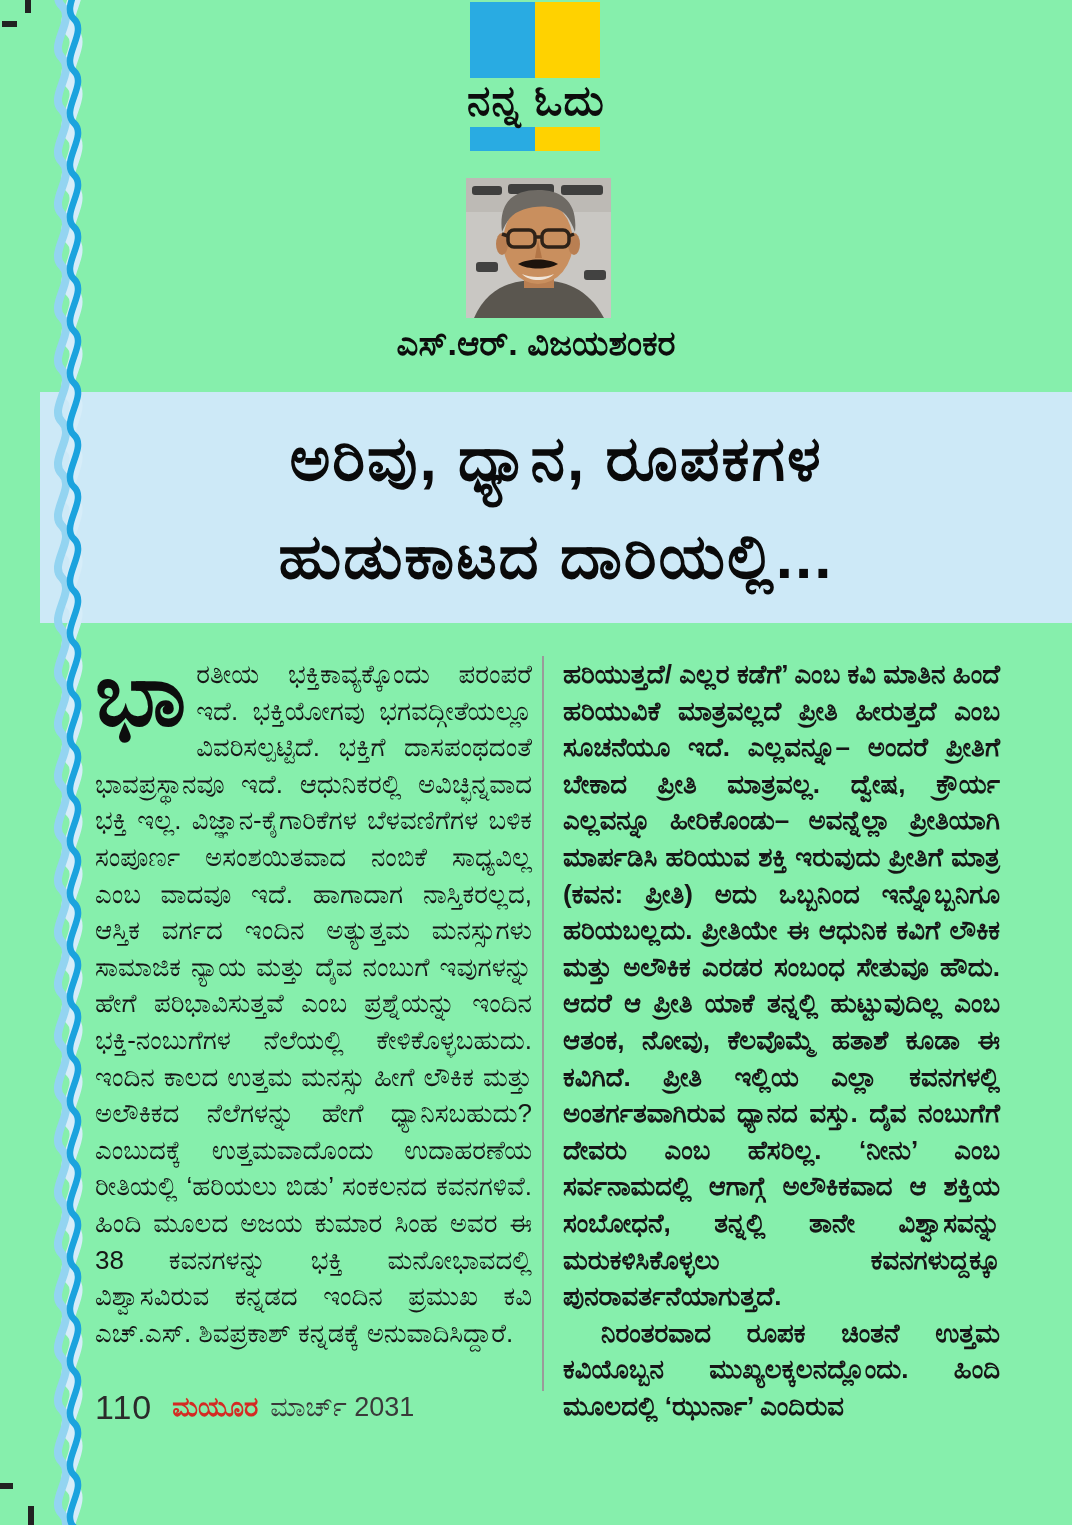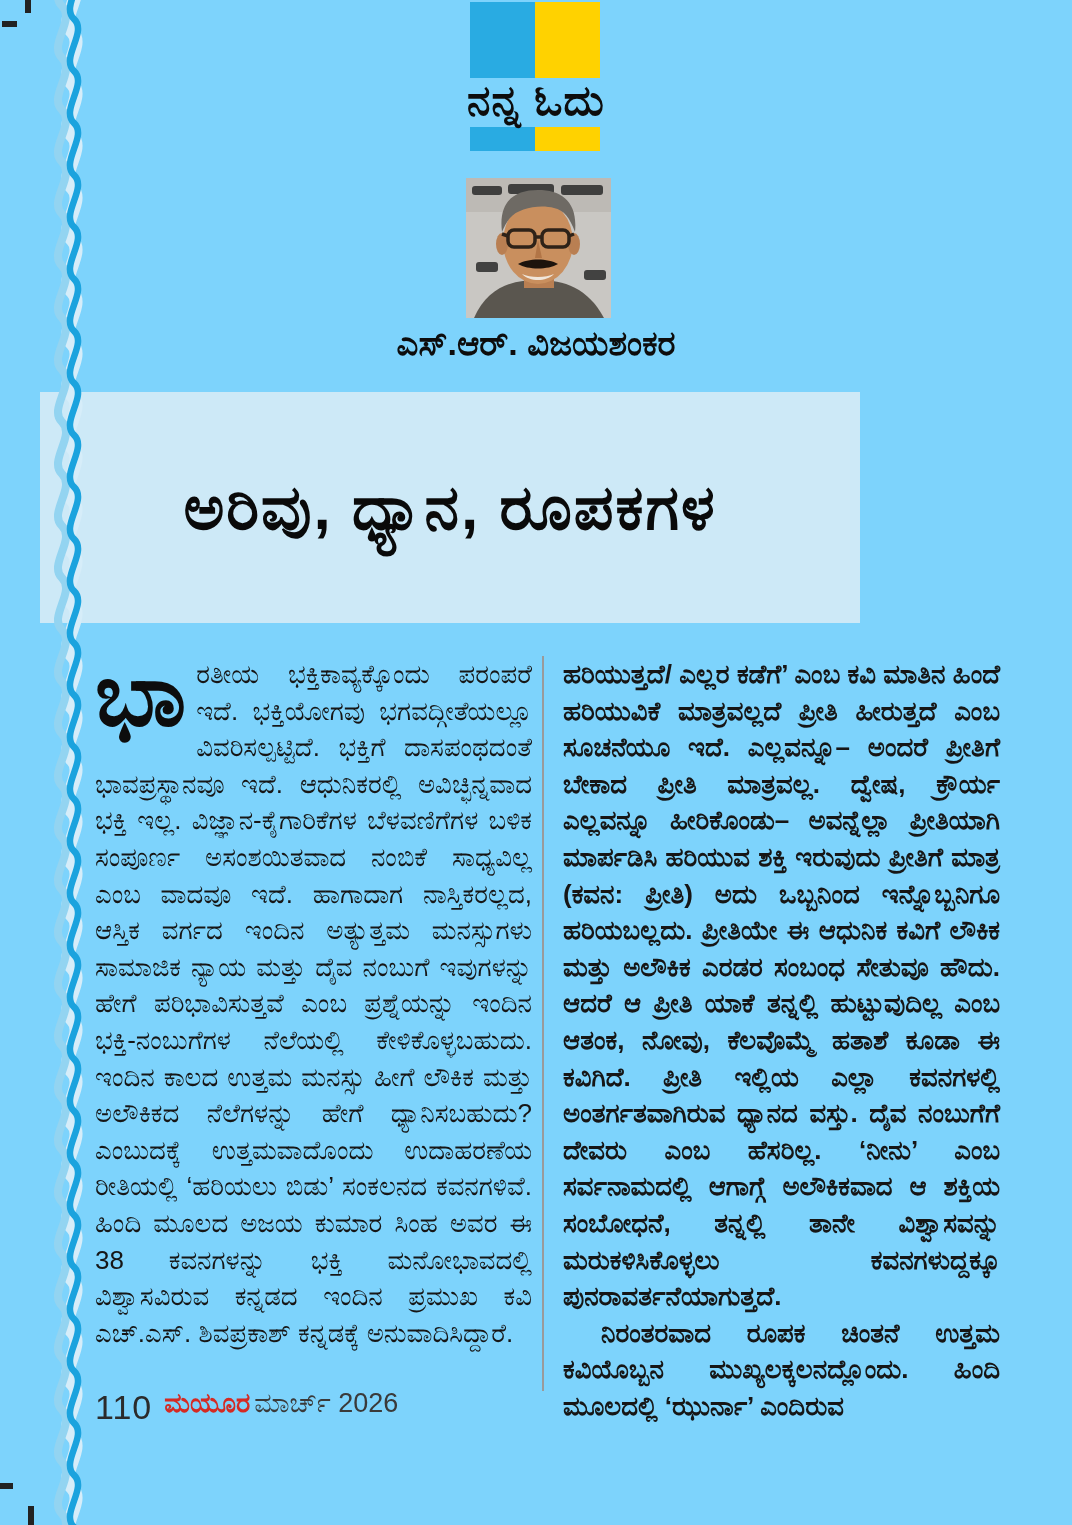--- a/index.html
+++ b/index.html
@@ -1,18 +1,18 @@
 <!DOCTYPE html>
 <html><head>
 <meta charset="utf-8">
 <style>
   html,body { margin:0; padding:0; background:#ffffff; }
   .page {
     position:relative; width:1072px; height:1525px;
-    background:#7dd3fc; overflow:hidden;
+    background:#86efac; overflow:hidden;
     font-family:"Liberation Sans", sans-serif;
     color:#111;
   }
 
   
   .wave-svg { position:absolute; left:36px; top:0; width:80px; height:1525px; z-index:6; }
 
   
   .regmark { position:absolute; background:#222; z-index:7; }
   .rm1 { left:25px; top:0;     width:6px;  height:13px; }
@@ -36,21 +36,21 @@
   .photo { position:absolute; left:466px; top:178px; width:145px; height:140px; z-index:2; }
   .photo svg { display:block; width:100%; height:100%; }
 
   .author-name {
     position:absolute; left:0; top:324px; width:1072px;
     text-align:center; font-size:34px; font-weight:700; color:#0d0d0d;
   }
 
   
   .banner {
-    position:absolute; left:40px; top:392px; width:820px; height:231px;
+    position:absolute; left:40px; top:392px; width:1032px; height:231px;
     z-index:1; display:flex; flex-direction:column; justify-content:center;
   }
   .title-line {
     text-align:center; font-size:62px; font-weight:800; color:#0a0a0a;
     line-height:98px; letter-spacing:2px; white-space:nowrap;
   }
 
   
   .body-wrap {
     position:absolute; left:95px; top:656px; width:905px; height:735px;
@@ -62,21 +62,21 @@
   .colrule { width:2px; background:#9a9a9a; margin-left:10px; margin-right:19px; }
   .col2 { flex:1;font-weight:bold; }
 
   .dropcap {
     float:left; font-size:88px; line-height:70px; font-weight:700;
     padding:4px 10px 0 0; color:#0d0d0d;
   }
 
   
   .footer {
-    position:absolute; left:95px; top:1388px; display:flex; align-items:flex-start; gap:4px;
+    position:absolute; left:95px; top:1388px; display:flex; align-items:center; gap:12px;
     z-index:2;
   }
   .pnum  { font-size:34px; color:#2b2b2b; letter-spacing:1px; }
   .mag   { font-size:27px; font-weight:800;margin-left:8px; }
   .issue { font-size:27px; color:#3a3a3a; }
 </style>
 </head>
 <body>
 
 <div class="page">
@@ -141,32 +141,33 @@
       <path d="M52 86 C62 80 82 80 92 86 C82 92 62 92 52 86 Z" fill="#1c130c"></path>
 
       <path d="M56 96 C64 104 80 104 88 96 C80 100 64 100 56 96 Z" fill="#f0e6da"></path>
     </svg>
   </div>
 
   <div class="author-name">ಎಸ್.ಆರ್. ವಿಜಯಶಂಕರ</div>
 
   <div class="banner" style="background-color: rgb(205, 233, 247);">
     <div class="title-line">ಅರಿವು, ಧ್ಯಾನ, ರೂಪಕಗಳ</div>
+    <div class="title-line">ಹುಡುಕಾಟದ ದಾರಿಯಲ್ಲಿ...</div>
   </div>
 
   <div class="body-wrap">
     <div class="col col1">
       <p class="para"><span class="dropcap">ಭಾ</span><span>ರತೀಯ ಭಕ್ತಿಕಾವ್ಯಕ್ಕೊಂದು ಪರಂಪರೆ ಇದೆ. ಭಕ್ತಿಯೋಗವು ಭಗವದ್ಗೀತೆಯಲ್ಲೂ ವಿವರಿಸಲ್ಪಟ್ಟಿದೆ. ಭಕ್ತಿಗೆ ದಾಸಪಂಥದಂತೆ ಭಾವಪ್ರಸ್ಥಾನವೂ ಇದೆ. ಆಧುನಿಕರಲ್ಲಿ ಅವಿಚ್ಛಿನ್ನವಾದ ಭಕ್ತಿ ಇಲ್ಲ. ವಿಜ್ಞಾನ-ಕೈಗಾರಿಕೆಗಳ ಬೆಳವಣಿಗೆಗಳ ಬಳಿಕ ಸಂಪೂರ್ಣ ಅಸಂಶಯಿತವಾದ ನಂಬಿಕೆ ಸಾಧ್ಯವಿಲ್ಲ ಎಂಬ ವಾದವೂ ಇದೆ. ಹಾಗಾದಾಗ ನಾಸ್ತಿಕರಲ್ಲದ, ಆಸ್ತಿಕ ವರ್ಗದ ಇಂದಿನ ಅತ್ಯುತ್ತಮ ಮನಸ್ಸುಗಳು ಸಾಮಾಜಿಕ ನ್ಯಾಯ ಮತ್ತು ದೈವ ನಂಬುಗೆ ಇವುಗಳನ್ನು ಹೇಗೆ ಪರಿಭಾವಿಸುತ್ತವೆ ಎಂಬ ಪ್ರಶ್ನೆಯನ್ನು ಇಂದಿನ ಭಕ್ತಿ-ನಂಬುಗೆಗಳ ನೆಲೆಯಲ್ಲಿ ಕೇಳಿಕೊಳ್ಳಬಹುದು. ಇಂದಿನ ಕಾಲದ ಉತ್ತಮ ಮನಸ್ಸು ಹೀಗೆ ಲೌಕಿಕ ಮತ್ತು ಅಲೌಕಿಕದ ನೆಲೆಗಳನ್ನು ಹೇಗೆ ಧ್ಯಾನಿಸಬಹುದು? ಎಂಬುದಕ್ಕೆ ಉತ್ತಮವಾದೊಂದು ಉದಾಹರಣೆಯ ರೀತಿಯಲ್ಲಿ ‘ಹರಿಯಲು ಬಿಡು’ ಸಂಕಲನದ ಕವನಗಳಿವೆ. ಹಿಂದಿ ಮೂಲದ ಅಜಯ ಕುಮಾರ ಸಿಂಹ ಅವರ ಈ 38 ಕವನಗಳನ್ನು ಭಕ್ತಿ ಮನೋಭಾವದಲ್ಲಿ ವಿಶ್ವಾಸವಿರುವ ಕನ್ನಡದ ಇಂದಿನ ಪ್ರಮುಖ ಕವಿ ಎಚ್.ಎಸ್. ಶಿವಪ್ರಕಾಶ್ ಕನ್ನಡಕ್ಕೆ ಅನುವಾದಿಸಿದ್ದಾರೆ.</span></p>
     </div>
     <div class="colrule"></div>
     <div class="col col2">
       <p class="para">ಹರಿಯುತ್ತದೆ/ ಎಲ್ಲರ ಕಡೆಗೆ’ ಎಂಬ ಕವಿ ಮಾತಿನ ಹಿಂದೆ ಹರಿಯುವಿಕೆ ಮಾತ್ರವಲ್ಲದೆ ಪ್ರೀತಿ ಹೀರುತ್ತದೆ ಎಂಬ ಸೂಚನೆಯೂ ಇದೆ. ಎಲ್ಲವನ್ನೂ– ಅಂದರೆ ಪ್ರೀತಿಗೆ ಬೇಕಾದ ಪ್ರೀತಿ ಮಾತ್ರವಲ್ಲ. ದ್ವೇಷ, ಕ್ರೌರ್ಯ ಎಲ್ಲವನ್ನೂ ಹೀರಿಕೊಂಡು– ಅವನ್ನೆಲ್ಲಾ ಪ್ರೀತಿಯಾಗಿ ಮಾರ್ಪಡಿಸಿ ಹರಿಯುವ ಶಕ್ತಿ ಇರುವುದು ಪ್ರೀತಿಗೆ ಮಾತ್ರ (ಕವನ: ಪ್ರೀತಿ) ಅದು ಒಬ್ಬನಿಂದ ಇನ್ನೊಬ್ಬನಿಗೂ ಹರಿಯಬಲ್ಲದು. ಪ್ರೀತಿಯೇ ಈ ಆಧುನಿಕ ಕವಿಗೆ ಲೌಕಿಕ ಮತ್ತು ಅಲೌಕಿಕ ಎರಡರ ಸಂಬಂಧ ಸೇತುವೂ ಹೌದು. ಆದರೆ ಆ ಪ್ರೀತಿ ಯಾಕೆ ತನ್ನಲ್ಲಿ ಹುಟ್ಟುವುದಿಲ್ಲ ಎಂಬ ಆತಂಕ, ನೋವು, ಕೆಲವೊಮ್ಮೆ ಹತಾಶೆ ಕೂಡಾ ಈ ಕವಿಗಿದೆ. ಪ್ರೀತಿ ಇಲ್ಲಿಯ ಎಲ್ಲಾ ಕವನಗಳಲ್ಲಿ ಅಂತರ್ಗತವಾಗಿರುವ ಧ್ಯಾನದ ವಸ್ತು. ದೈವ ನಂಬುಗೆಗೆ ದೇವರು ಎಂಬ ಹೆಸರಿಲ್ಲ. ‘ನೀನು’ ಎಂಬ ಸರ್ವನಾಮದಲ್ಲಿ ಆಗಾಗ್ಗೆ ಅಲೌಕಿಕವಾದ ಆ ಶಕ್ತಿಯ ಸಂಬೋಧನೆ, ತನ್ನಲ್ಲಿ ತಾನೇ ವಿಶ್ವಾಸವನ್ನು ಮರುಕಳಿಸಿಕೊಳ್ಳಲು ಕವನಗಳುದ್ದಕ್ಕೂ ಪುನರಾವರ್ತನೆಯಾಗುತ್ತದೆ.</p>
       <p class="para indent">ನಿರಂತರವಾದ ರೂಪಕ ಚಿಂತನೆ ಉತ್ತಮ ಕವಿಯೊಬ್ಬನ ಮುಖ್ಯಲಕ್ಕಲನದ್ಲೊಂದು. ಹಿಂದಿ ಮೂಲದಲ್ಲಿ ‘ಝುರ್ನಾ’ ಎಂದಿರುವ</p>
     </div>
   </div>
 
   <div class="footer">
     <span class="pnum">110</span>
     <span class="mag" style="color: rgb(212, 42, 35);">ಮಯೂರ</span>
-    <span class="issue">ಮಾರ್ಚ್ 2026</span>
+    <span class="issue">ಮಾರ್ಚ್ 2031</span>
   </div>
 
 </div>
 
 </body></html>

